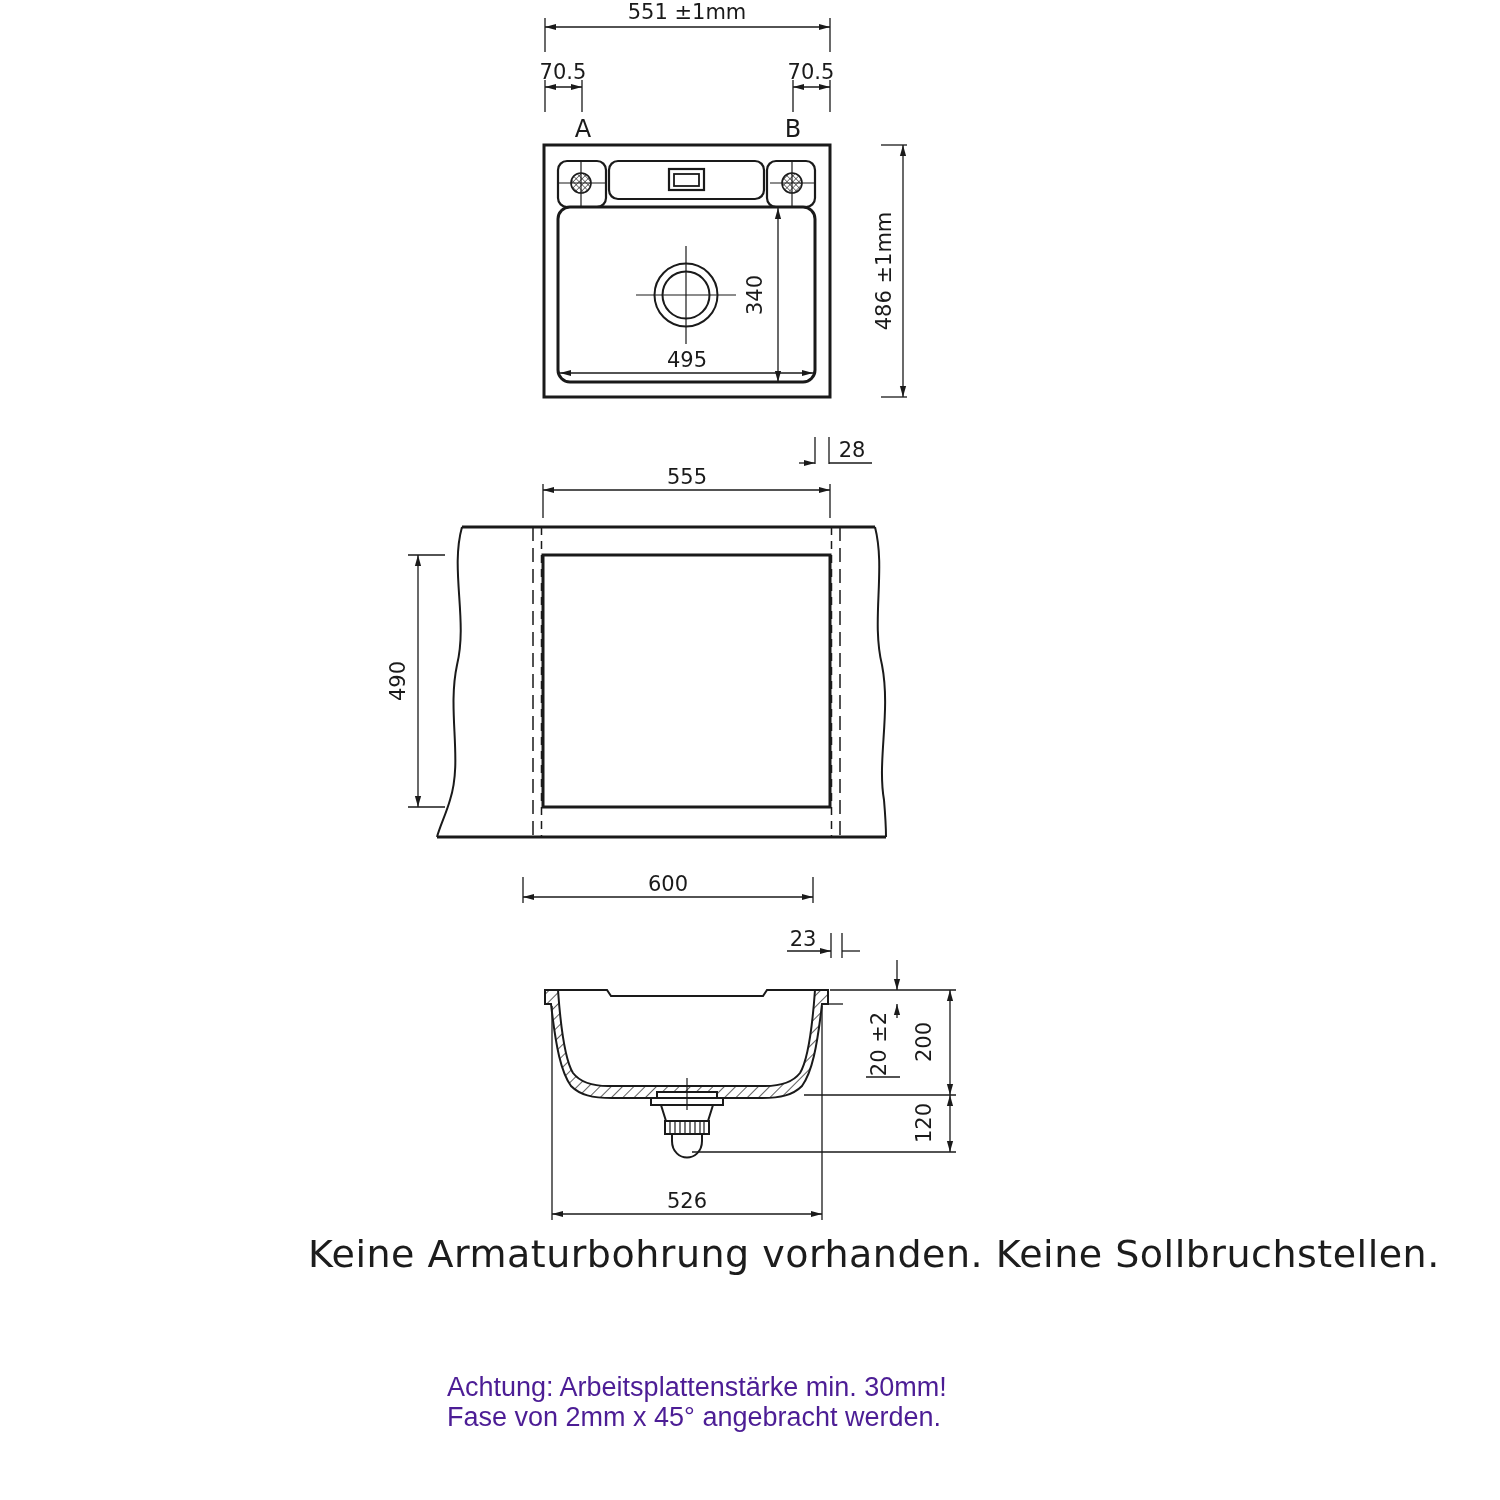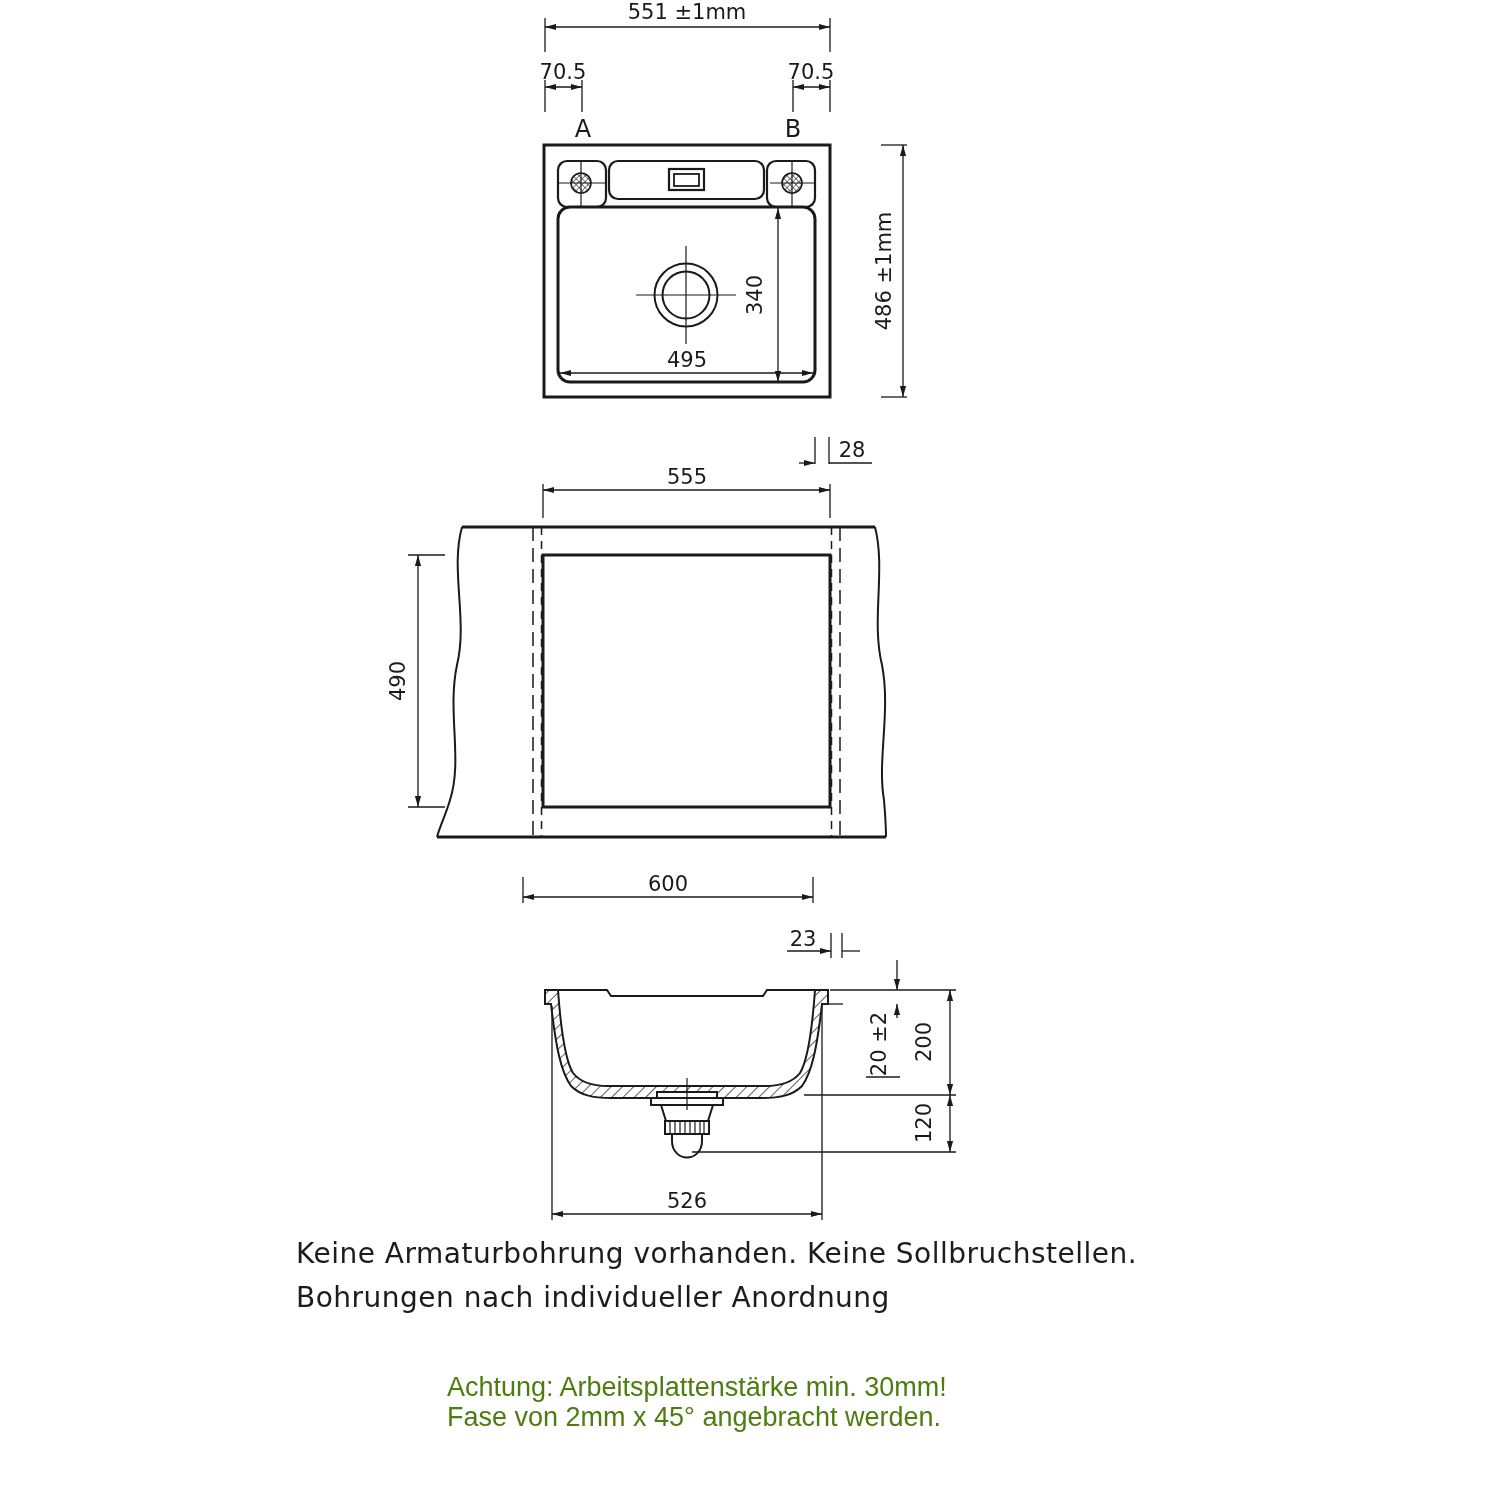--- a/index.html
+++ b/index.html
@@ -1,28 +1,28 @@
 <!DOCTYPE html>
 <html><head>
 <meta charset="utf-8">
 <style>
   html,body{margin:0;padding:0;background:#fff;}
   .canvas{position:relative;width:1500px;height:1500px;background:#ffffff;overflow:hidden;
           font-family:"DejaVu Sans",sans-serif;color:#1a1a1a;border-radius:10px;}
   svg text{font-family:"DejaVu Sans",sans-serif;fill:#1a1a1a;}
   .dimtxt{font-size:21px;}
   .lbltxt{font-size:24px;}
-  .notes{position:absolute;left:296px;top:1232px;width:960px;
-         font-family:"DejaVu Sans",sans-serif;font-size:28px;line-height:44px;
+  .notes{position:absolute;left:308px;top:1232px;width:960px;
+         font-family:"DejaVu Sans",sans-serif;font-size:38px;line-height:44px;
          letter-spacing:0.5px;color:#1c1c1c;font-weight:400;}
   .notes .nline{white-space:nowrap;}
   .hole-ico{display:inline-block;vertical-align:-3px;margin:0 6px 0 2px;}
   .warning{position:absolute;left:447px;top:1372px;width:700px;
            font-family:"Liberation Sans",sans-serif;font-size:27px;line-height:30px;
-           color:#4d7c0f;font-weight:400;}
+           color:#4c1d95;font-weight:400;}
   .warning .wline{white-space:nowrap;}
 </style>
 </head>
 <body>
 
 <div class="canvas">
 
 <svg width="1500" height="1500" viewBox="0 0 1500 1500">
   <defs>
     <marker id="arr" viewBox="0 0 12 8" refX="11.5" refY="4" markerWidth="12" markerHeight="8" orient="auto-start-reverse" markerUnits="userSpaceOnUse">
@@ -218,21 +218,20 @@
     <text class="dimtxt" x="886" y="1044" text-anchor="middle" transform="rotate(-90 886 1044)">20 ±2</text>
     <text class="dimtxt" x="931" y="1042" text-anchor="middle" transform="rotate(-90 931 1042)">200</text>
     <text class="dimtxt" x="931" y="1123" text-anchor="middle" transform="rotate(-90 931 1123)">120</text>
     <text class="dimtxt" x="687" y="1208" text-anchor="middle">526</text>
   </g>
 </svg>
 
 
 <div class="notes">
   <div class="nline">Keine Armaturbohrung vorhanden. Keine Sollbruchstellen.</div>
-  <div class="nline">Bohrungen nach individueller Anordnung</div>
 </div>
 
 
 <div class="warning">
   <div class="wline">Achtung: Arbeitsplattenstärke min. 30mm!</div>
   <div class="wline">Fase von 2mm x 45° angebracht werden.</div>
 </div>
 
 </div>
 

